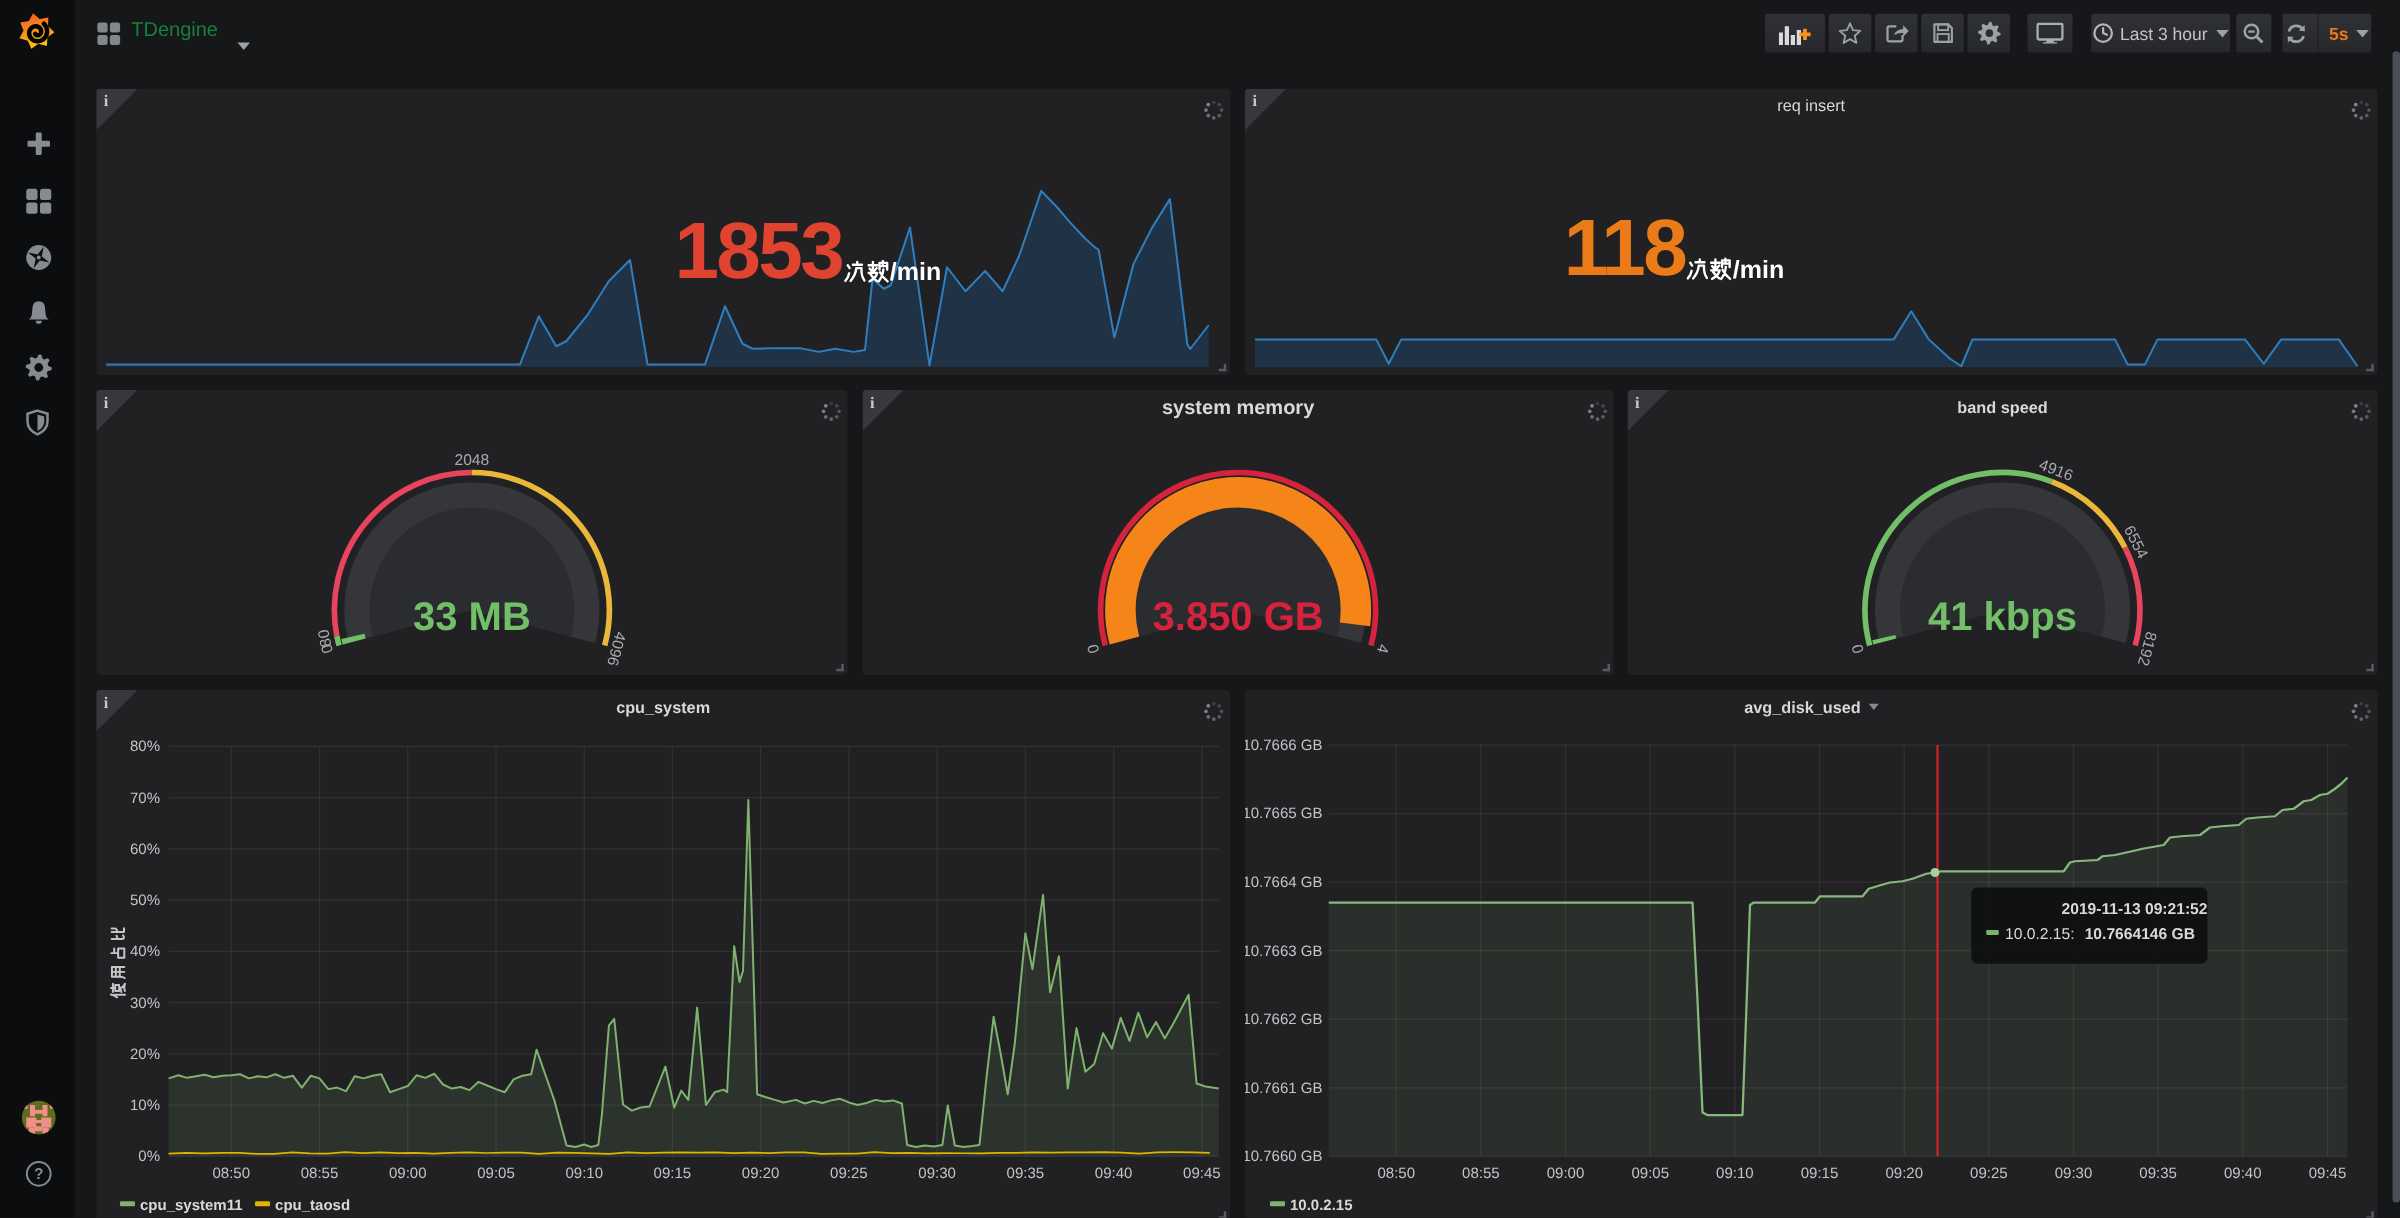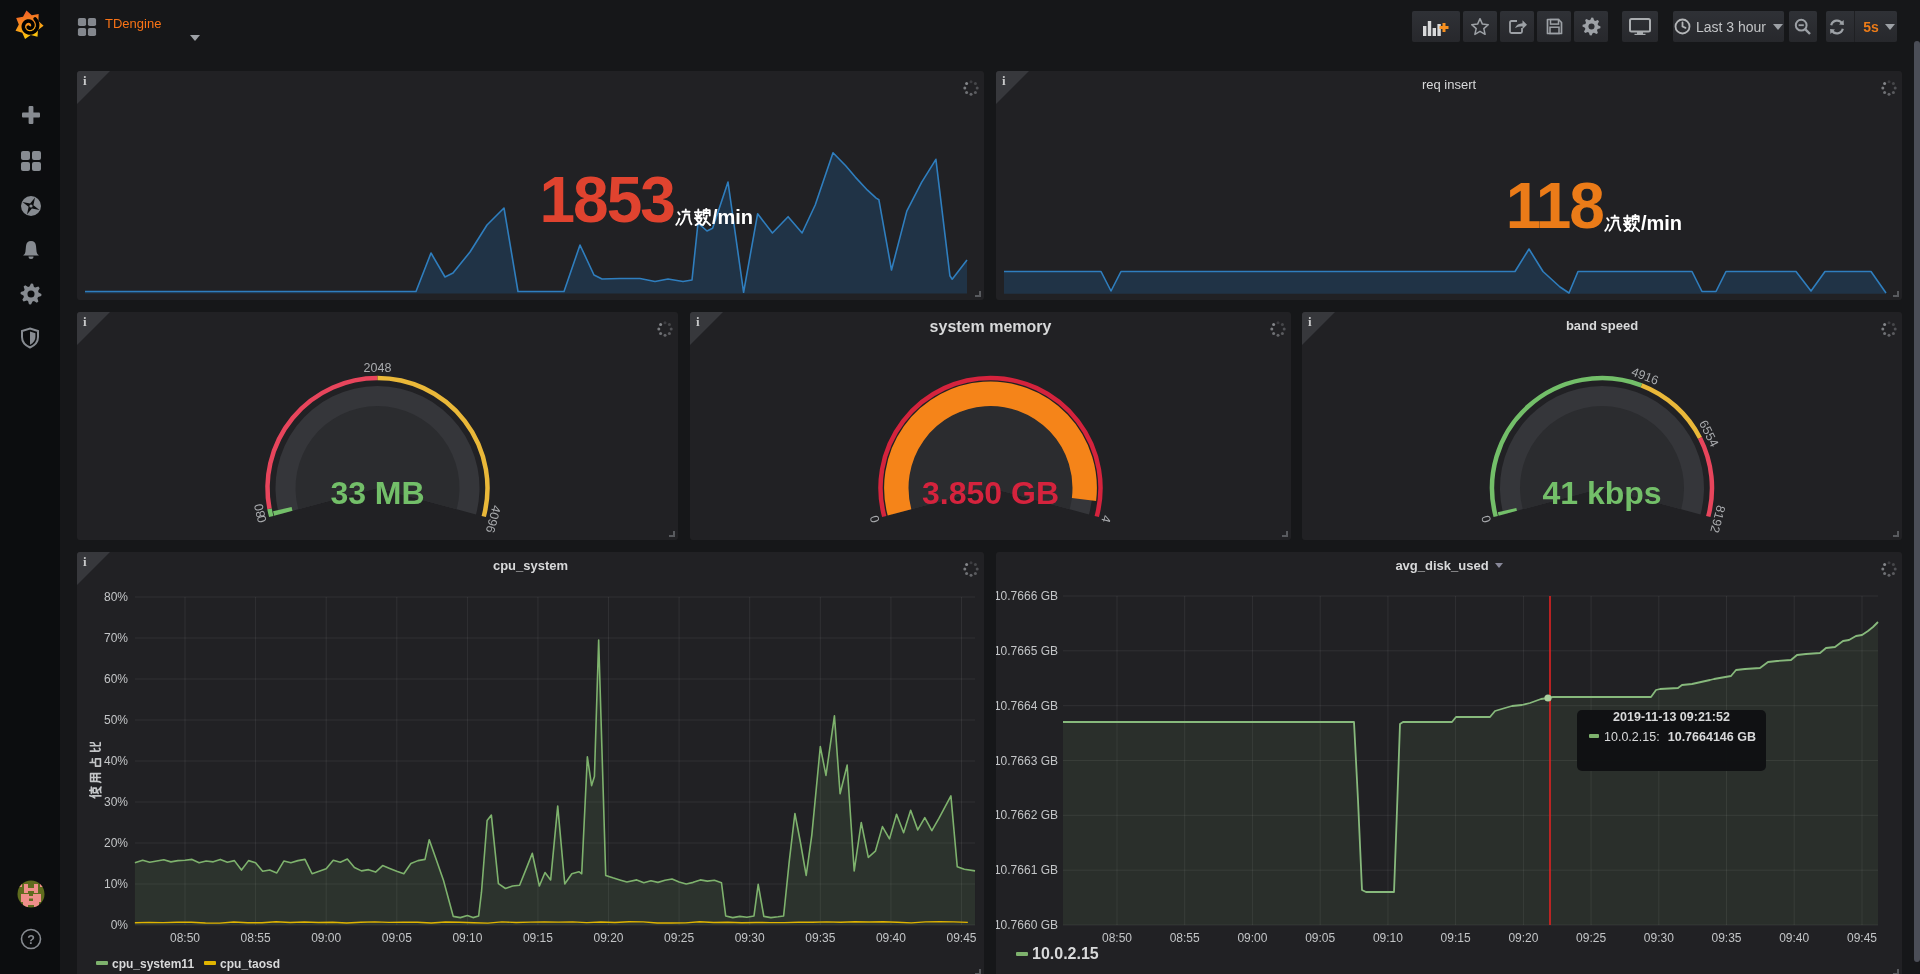--- a/index.html
+++ b/index.html
@@ -69,21 +69,21 @@
         <circle cx="11" cy="11" r="9.5" fill="none" stroke="#878b91" stroke-width="1.6"></circle>
         <text x="11" y="15.5" text-anchor="middle" font-size="12.5" font-weight="bold" fill="#878b91" font-family="Liberation Sans">?</text>
       </svg></div>
 </div>
 <div style="position:absolute;left:77px;top:17px;width:20px;height:20px"><svg width="20" height="20" viewBox="0 0 22 22">
       <rect x="1" y="1" width="9" height="9" rx="2" fill="#83878d"></rect>
       <rect x="12" y="1" width="9" height="9" rx="2" fill="#83878d"></rect>
       <rect x="1" y="12" width="9" height="9" rx="2" fill="#83878d"></rect>
       <rect x="12" y="12" width="9" height="9" rx="2" fill="#83878d"></rect>
     </svg></div>
-<div style="position:absolute;left:105px;top:16px;font-size:13px;font-weight:500;color:#f97316">TDengine</div>
+<div style="position:absolute;left:105px;top:16px;font-size:16px;font-weight:500;color:#15803d">TDengine</div>
 <div style="position:absolute;left:190px;top:27px"><span style="display:inline-block;width:0;height:0;border-left:5px solid transparent;border-right:5px solid transparent;border-top:6px solid #9da1a6"></span></div>
 <div style="position:absolute;left:1412px;top:11px;width:48px;height:31px;background:linear-gradient(#2f3136,#27282c);border-radius:2px;display:flex;align-items:center;justify-content:center">
     <svg width="26" height="18" viewBox="0 0 26 18">
       <rect x="0" y="8" width="3.4" height="10" fill="#d8d9da"></rect>
       <rect x="4.8" y="3" width="3.4" height="15" fill="#d8d9da"></rect>
       <rect x="9.6" y="10" width="3.4" height="8" fill="#d8d9da"></rect>
       <rect x="14.4" y="6" width="3.4" height="12" fill="#d8d9da"></rect>
       <path d="M21 4 L24 4 L24 7 L27 7 L27 10 L24 10 L24 13 L21 13 L21 10 L18 10 L18 7 L21 7 Z" fill="#f68f1f" transform="translate(-1.5,1)"></path>
     </svg>
   </div>
@@ -183,21 +183,21 @@
       <circle cx="4.6" cy="13.4" r="1.5" fill="#8e9094" opacity="0.72"></circle>
       <circle cx="2.8" cy="9.0" r="1.5" fill="#8e9094" opacity="0.81"></circle>
       <circle cx="4.6" cy="4.6" r="1.5" fill="#8e9094" opacity="0.91"></circle>
     </svg>
     <div style="position:absolute;right:3px;bottom:3px;width:6px;height:6px;border-right:2px solid #585a5e;border-bottom:2px solid #585a5e"></div>
     <svg style="position:absolute;left:0;top:0" width="906" height="229" viewBox="0 0 906 229">
       <path d="M8.00 200.50 L105.00 200.50 L115.00 220.00 L125.00 200.50 L519.00 200.50 L533.00 178.00 L547.00 200.50 L564.00 216.00 L573.00 222.00 L582.00 200.50 L696.00 200.50 L706.00 220.50 L720.00 220.50 L730.00 200.50 L800.00 200.50 L815.00 220.00 L829.00 200.50 L875.00 200.50 L890.00 222.00 L 890.00 222.8 L 8.00 222.8 Z" fill="rgba(31,120,193,0.22)"></path>
       <path d="M8.00 200.50 L105.00 200.50 L115.00 220.00 L125.00 200.50 L519.00 200.50 L533.00 178.00 L547.00 200.50 L564.00 216.00 L573.00 222.00 L582.00 200.50 L696.00 200.50 L706.00 220.50 L720.00 220.50 L730.00 200.50 L800.00 200.50 L815.00 220.00 L829.00 200.50 L875.00 200.50 L890.00 222.00" fill="none" stroke="#2f7ebe" stroke-width="1.6" stroke-linejoin="round"></path>
     </svg>
     <div style="position:absolute;left:0;top:0;width:100%;height:100%;text-align:center">
-      <div style="position:absolute;left:266px;top:103px;width:420px;text-align:right;line-height:64px"><span style="font-size:64px;font-weight:bold;color:#eb7b18;letter-spacing:-2px">118</span><span style="position:relative;top:3px"><svg width="19" height="19" viewBox="0 0 100 100" style="vertical-align:-2px;margin:0 0px">
+      <div style="position:absolute;left:255px;top:103px;width:420px;text-align:left;line-height:49px"><span style="font-size:64px;font-weight:bold;color:#eb7b18;letter-spacing:-2px">118</span><span style="position:relative;top:3px"><svg width="19" height="19" viewBox="0 0 100 100" style="vertical-align:-2px;margin:0 0px">
             <path d="M22 22 L30 34 M28 56 Q24 76 12 88 M44 20 L82 20 M62 8 L62 20 M58 34 Q56 62 34 88 M58 34 L80 34 Q78 66 92 86" fill="none" stroke="#ffffff" stroke-width="10.0" stroke-linecap="round" stroke-linejoin="round"></path>
           </svg><svg width="19" height="19" viewBox="0 0 100 100" style="vertical-align:-2px;margin:0 0px">
             <path d="M28 8 L28 40 M10 22 L46 22 M14 36 L26 50 M44 34 L30 50 M10 54 L46 54 Q42 76 14 90 M18 60 Q30 78 44 88 M56 12 L88 12 M70 4 L70 22 M56 26 L88 26 M56 12 L56 40 M88 12 L88 40 M72 40 Q70 68 52 90 M58 52 Q72 76 90 90" fill="none" stroke="#ffffff" stroke-width="10.0" stroke-linecap="round" stroke-linejoin="round"></path>
           </svg><span style="font-size:20px;font-weight:bold;color:#fff;vertical-align:1px">/min</span></span></div>
     </div>
   </div>
 <div style="position:absolute;left:77px;top:312px;width:601px;height:228px;background:#212124;border-radius:3px">
     <div style="position:absolute;left:0;top:0;width:0;height:0;border-top:33px solid #37383c;border-right:33px solid transparent;border-top-left-radius:3px"></div>
     <div style="position:absolute;left:6px;top:2px;font-family:'Liberation Serif',serif;font-weight:bold;font-size:13px;color:#c9cacb">i</div>
     <svg style="position:absolute;right:4px;top:8px" width="18" height="18" viewBox="0 0 18 18">
@@ -403,17 +403,17 @@
 <text x="391.9" y="390" text-anchor="middle" font-size="12" fill="#c3c5c7">09:10</text>
 <text x="459.6" y="390" text-anchor="middle" font-size="12" fill="#c3c5c7">09:15</text>
 <text x="527.4" y="390" text-anchor="middle" font-size="12" fill="#c3c5c7">09:20</text>
 <text x="595.1" y="390" text-anchor="middle" font-size="12" fill="#c3c5c7">09:25</text>
 <text x="662.8" y="390" text-anchor="middle" font-size="12" fill="#c3c5c7">09:30</text>
 <text x="730.5" y="390" text-anchor="middle" font-size="12" fill="#c3c5c7">09:35</text>
 <text x="798.2" y="390" text-anchor="middle" font-size="12" fill="#c3c5c7">09:40</text>
 <text x="866.0" y="390" text-anchor="middle" font-size="12" fill="#c3c5c7">09:45</text>
     </svg>
     <div style="position:absolute;left:581px;top:158px;width:189px;height:61px;background:rgba(16,17,19,0.97);border-radius:5px;color:#d8d9da;font-size:12.5px">
-      <div style="text-align:center;font-weight:bold;">2019-11-13 09:21:52</div>
+      <div style="text-align:right;font-weight:bold;margin-top:10px">2019-11-13 09:21:52</div>
       <div style="margin:6px 10px 0 12px"><span style="display:inline-block;width:10px;height:4px;border-radius:1px;background:#7eb26d;vertical-align:3px"></span><span style="margin-left:5px;font-weight:normal">10.0.2.15:</span><span style="float:right;font-weight:bold">10.7664146 GB</span></div>
     </div>
-    <div style="position:absolute;left:20px;top:393px;font-size:16px;font-weight:bold;color:#d8d9da"><span style="display:inline-block;width:12px;height:4px;border-radius:1px;background:#7eb26d;vertical-align:3px"></span><span style="margin-left:4px">10.0.2.15</span></div>
+    <div style="position:absolute;left:20px;top:405px;font-size:12px;font-weight:bold;color:#d8d9da"><span style="display:inline-block;width:12px;height:4px;border-radius:1px;background:#7eb26d;vertical-align:3px"></span><span style="margin-left:4px">10.0.2.15</span></div>
   </div>
 <div style="position:absolute;right:0;top:41px;width:6px;height:921px;background:#4b4e57;border-radius:3px"></div>
 </body></html>

